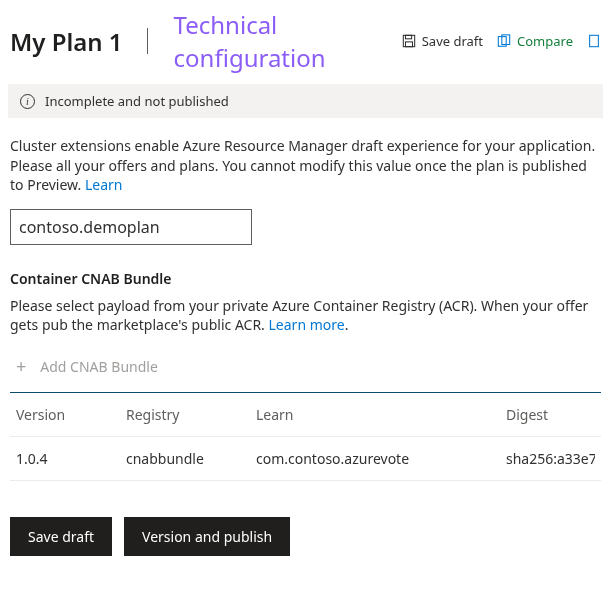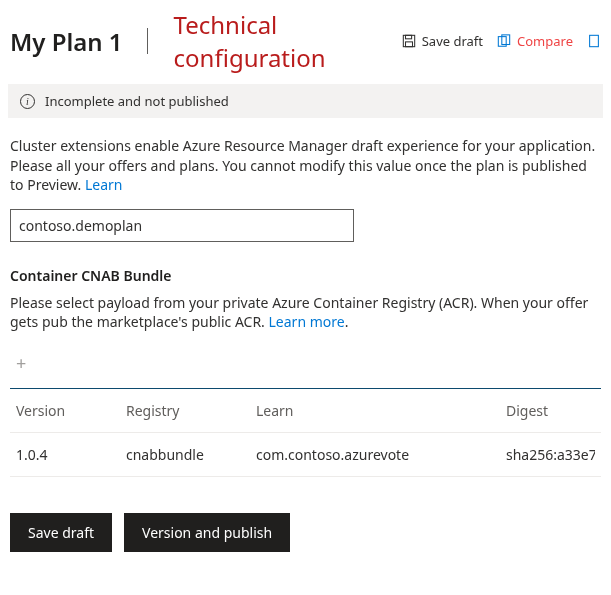--- a/index.html
+++ b/index.html
@@ -24,38 +24,38 @@
     }
     .vdiv {
       width: 1px;
       height: 26px;
       background: #605e5c;
       margin: 0 6px 0 4px;
     }
     .page-title {
       font-size: 24px;
       font-weight: 400;
-      color: #b91c1c;
+      color: #8b5cf6;
       flex: 1;
     }
     .top-actions {
       display: flex;
       align-items: center;
       gap: 14px;
       white-space: nowrap;
     }
     .top-action {
       display: flex;
       align-items: center;
       gap: 6px;
       font-size: 13px;
       cursor: pointer;
     }
     .top-action.save { color: #323130; }
-    .top-action.link { color: #ef4444; }
+    .top-action.link { color: #15803d; }
     .icon-svg { width: 14px; height: 14px; }
     .banner {
       margin: 6px 8px 0 8px;
       background: #f3f2f1;
       padding: 8px 12px;
       display: flex;
       align-items: center;
       gap: 10px;
       font-size: 13px;
       color: #323130;
@@ -80,24 +80,24 @@
     }
     .req-star { color: #a4262c; }
     .helptext {
       font-size: 14px;
       color: #323130;
       line-height: 1.4;
       margin-bottom: 14px;
     }
     .linkish { color: #0078d4; cursor: pointer; }
     .text-input {
-      width: 344px;
+      width: 242px;
       padding: 6px 8px;
       border: 1px solid #605e5c;
-      font-size: 14px;
+      font-size: 16px;
       font-family: inherit;
       color: #323130;
     }
     .section-gap { height: 24px; }
     .add-bundle {
       display: flex;
       align-items: center;
       gap: 14px;
       color: #a19f9d;
       font-size: 14px;
@@ -190,20 +190,21 @@
   <div class="section-gap"></div>
 
   <div class="section-label">Container CNAB Bundle</div>
   <p class="helptext">
     <span>Please select payload from your private Azure Container Registry (ACR). When your offer gets pub the marketplace's public ACR.</span>
     <span class="linkish">Learn more</span><span>.</span>
   </p>
 
   <div class="add-bundle">
     <span class="plus-icon">+</span>
+    <span>Add CNAB Bundle</span>
   </div>
 
   <div class="table">
     <div class="trow head">
       <div class="cell">Version</div>
       <div class="cell">Registry</div>
       <div class="cell">Learn</div>
       <div class="cell">Digest</div>
     </div>
     <div class="trow body">

